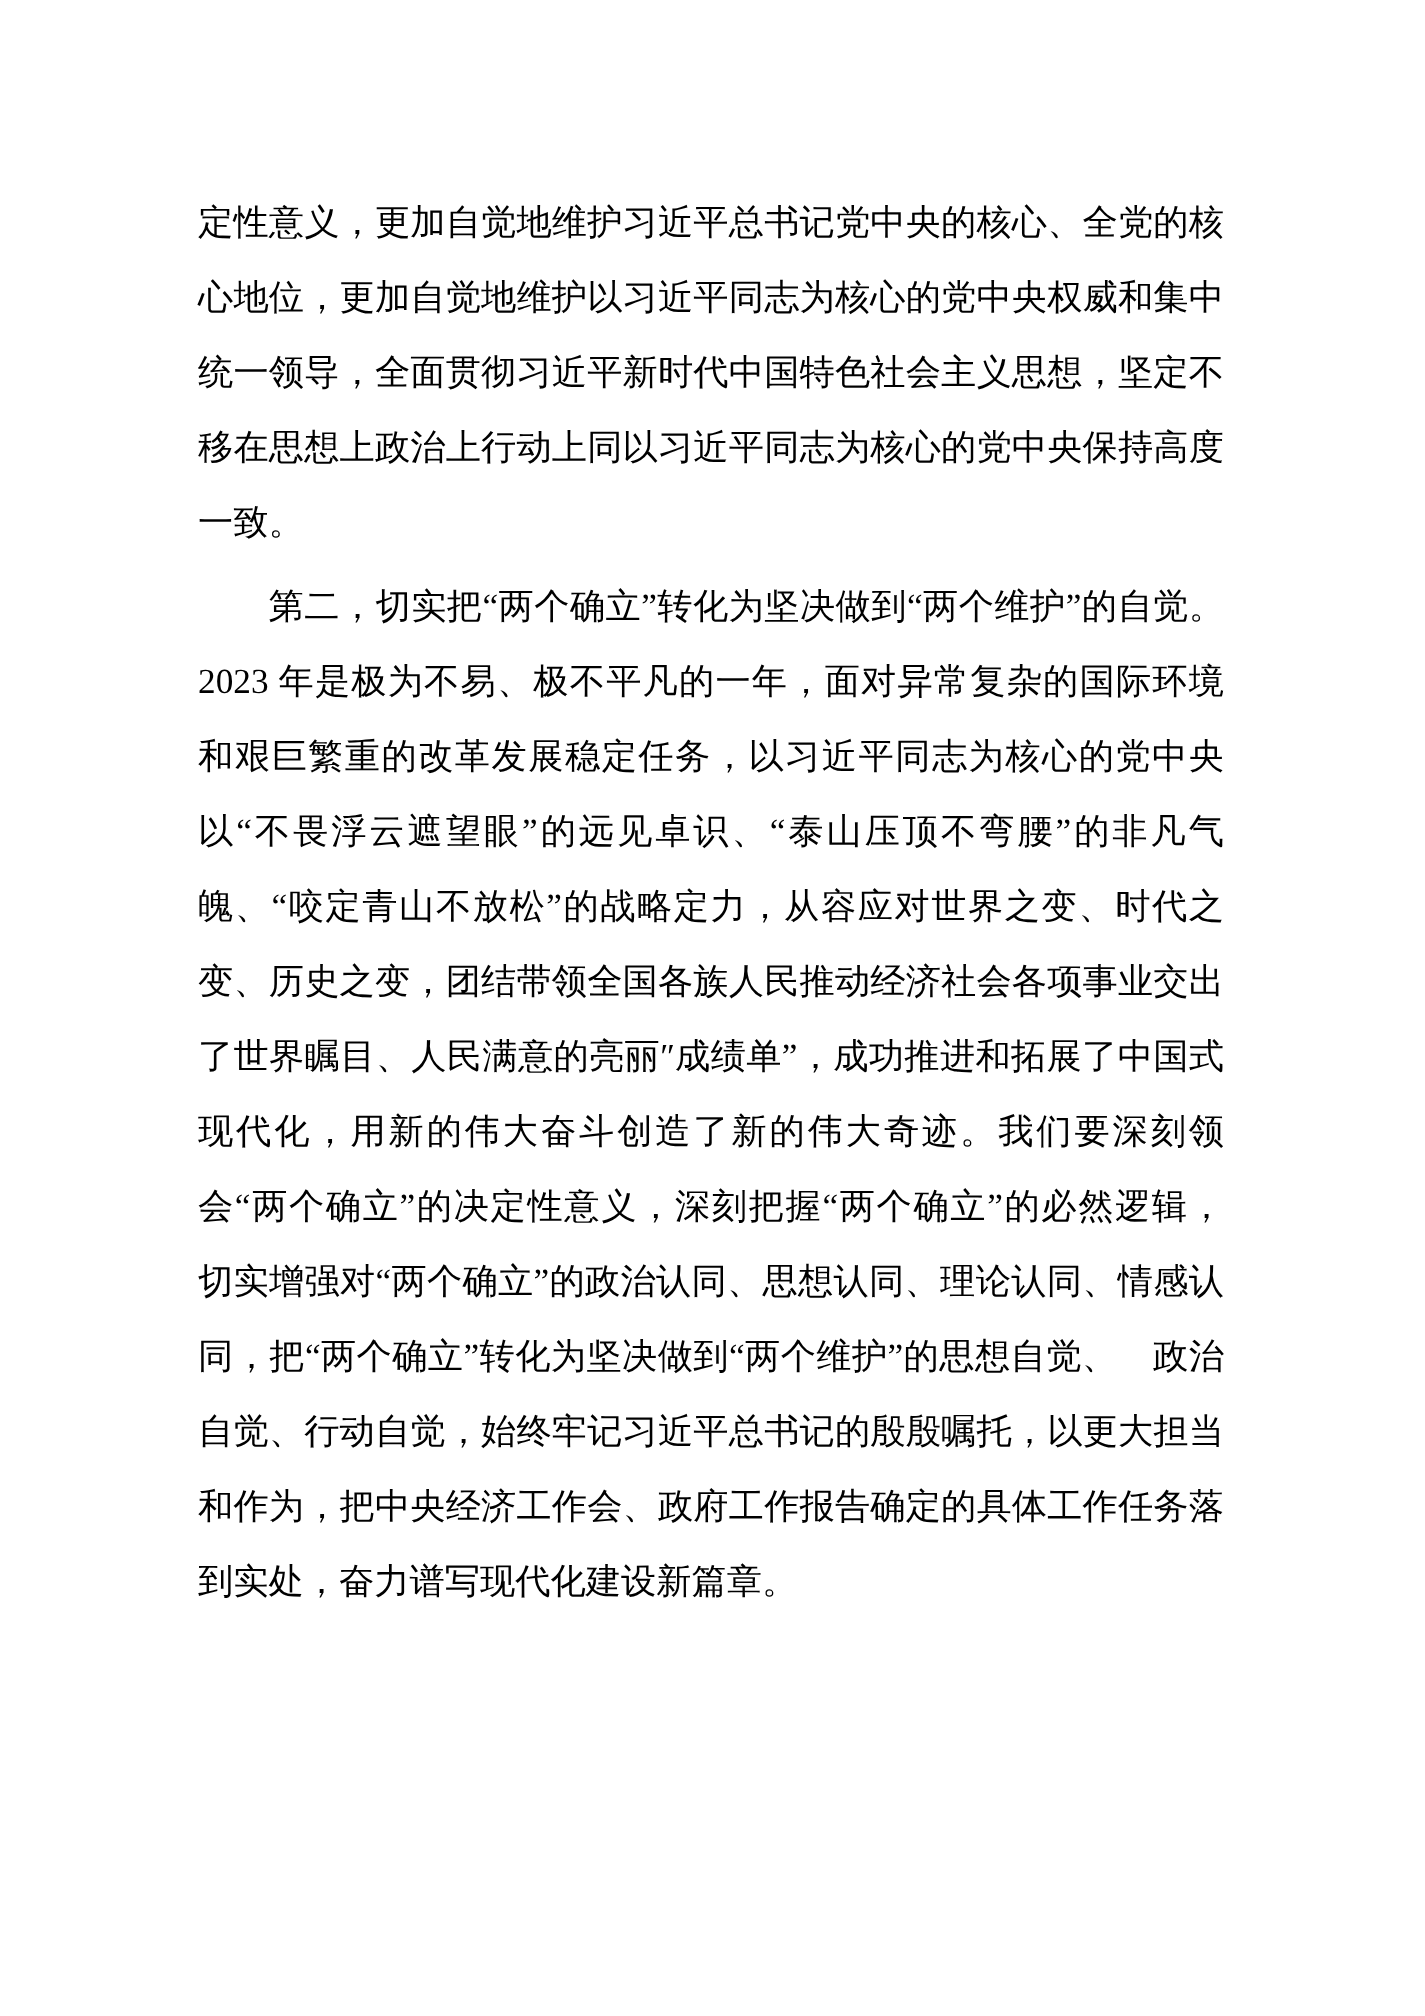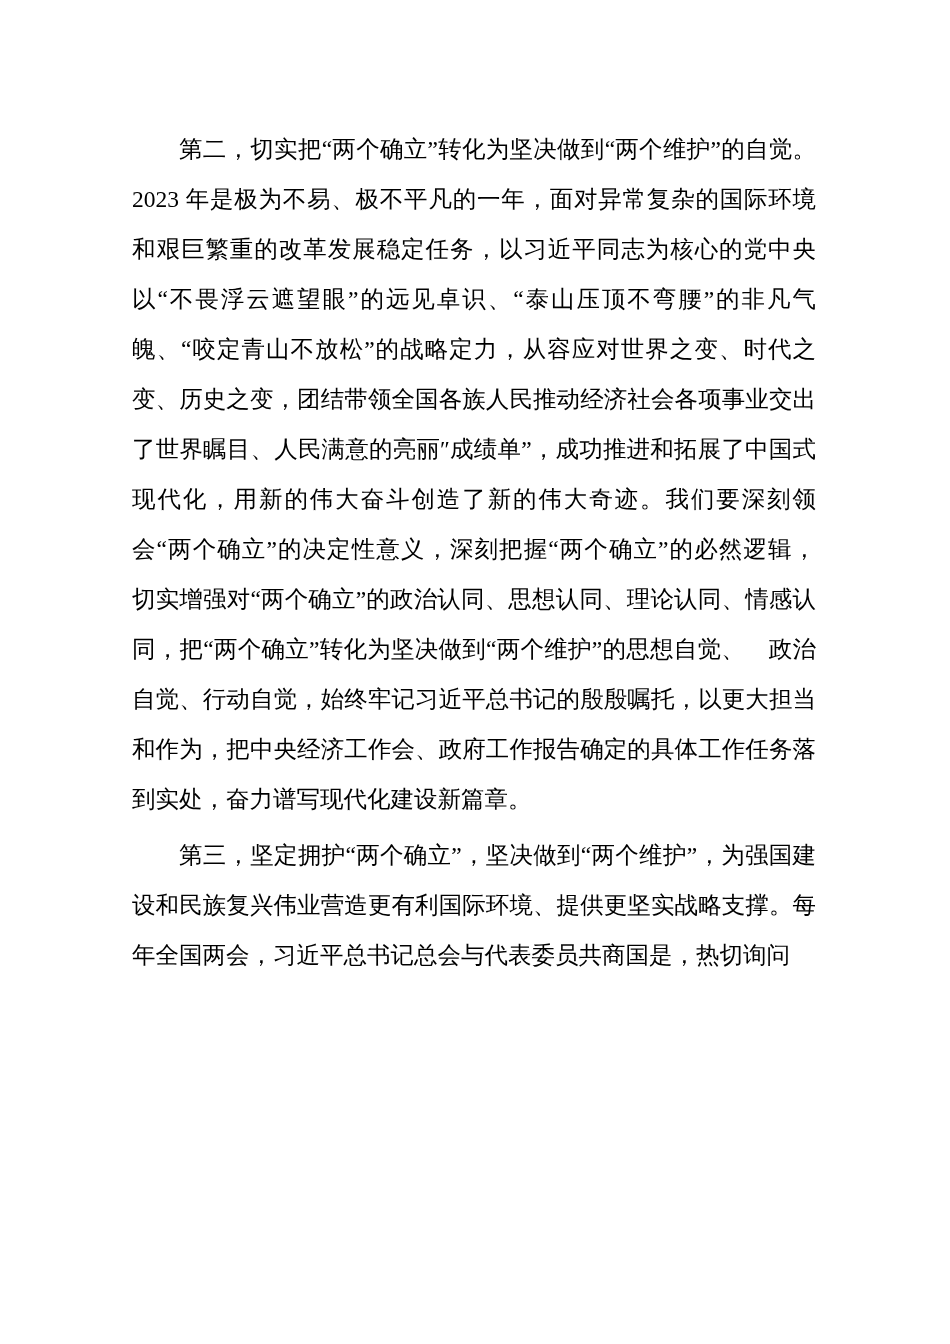--- a/index.html
+++ b/index.html
@@ -45,16 +45,16 @@
   }
   .run.bold {
     font-weight: normal;
   }
 </style>
 </head>
 <body>
 
 <div class="page">
   <div class="content" id="doc-content">
+      <p class="para"><span class="run">定性意义，更加自觉地维护习近平总书记党中央的核心、全党的核心地位，更加自觉地维护以习近平同志为核心的党中央权威和集中统一领导，全面贯彻习近平新时代中国特色社会主义思想，坚定不移在思想上政治上行动上同以习近平同志为核心的党中央保持高度一致。</span></p>
       <p class="para indent"><span class="run bold">第二，切实把“两个确立”转化为坚决做到“两个维护”的自觉。</span><span class="run">2023 年是极为不易、极不平凡的一年，面对异常复杂的国际环境和艰巨繁重的改革发展稳定任务，以习近平同志为核心的党中央以“不畏浮云遮望眼”的远见卓识、“泰山压顶不弯腰”的非凡气魄、“咬定青山不放松”的战略定力，从容应对世界之变、时代之变、历史之变，团结带领全国各族人民推动经济社会各项事业交出了世界瞩目、人民满意的亮丽″成绩单”，成功推进和拓展了中国式现代化，用新的伟大奋斗创造了新的伟大奇迹。我们要深刻领会“两个确立”的决定性意义，深刻把握“两个确立”的必然逻辑，　切实增强对“两个确立”的政治认同、思想认同、理论认同、情感认同，把“两个确立”转化为坚决做到“两个维护”的思想自觉、　政治自觉、行动自觉，始终牢记习近平总书记的殷殷嘱托，以更大担当和作为，把中央经济工作会、政府工作报告确定的具体工作任务落到实处，奋力谱写现代化建设新篇章。</span></p>
-      <p class="para indent"><span class="run bold">第三，坚定拥护“两个确立”，坚决做到“两个维护”，为强国建设和民族复兴伟业营造更有利国际环境、提供更坚实战略支撑。</span><span class="run">每年全国两会，习近平总书记总会与代表委员共商国是，热切询问</span></p>
     </div>
 </div>
 
 </body></html>

